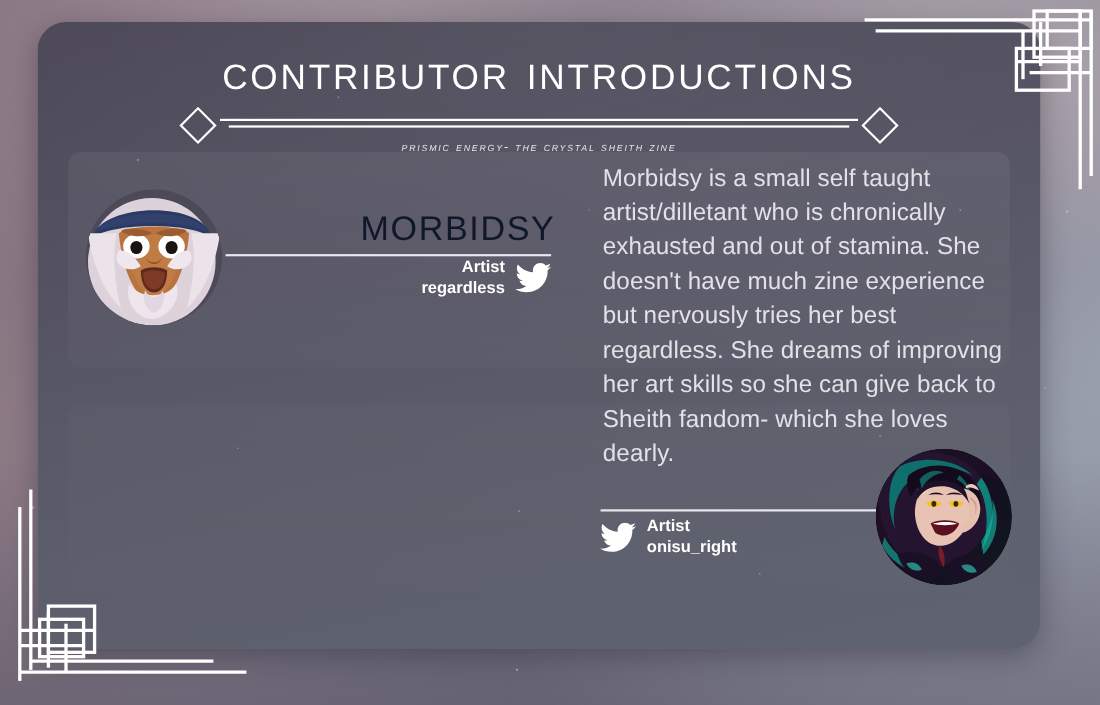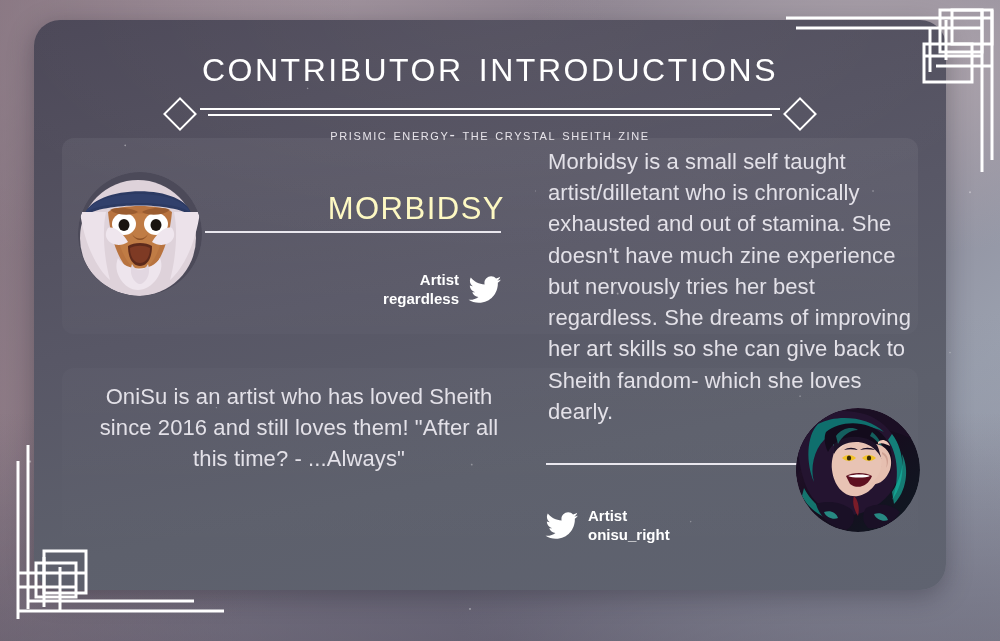--- a/index.html
+++ b/index.html
@@ -114,27 +114,28 @@
     height: 8px;
   }
   .rule-lines .ln {
     position: absolute; left: 0; right: 0; height: 2px; background: #ffffff;
   }
   .rule-lines .ln.a { top: 0px; }
   .rule-lines .ln.b { top: 6px; left: 8px; right: 8px; height: 2px; }
   .subtitle {
     position: absolute; left: 0; top: 106px; width: 912px;
     text-align: center;
-    font-size: 16px;
+    font-size: 12px;
     font-weight: 400;
     letter-spacing: 1.6px;
     color: #e7e4ea;
     font-variant: small-caps;
     text-transform: lowercase;
     white-space: nowrap;
+    font-style: italic;
   }
 
   
   .section {
     position: absolute;
     left: 28px; width: 856px;
     border-radius: 12px;
   }
   .section.one {
     top: 118px; height: 196px;
@@ -155,21 +156,21 @@
   .avatar svg { display: block; width: 124px; height: 124px; }
   .avatar-1 { left: 78px; top: 172px; }
   .avatar-2 { left: 796px; top: 408px; }
 
   
   .name {
     position: absolute;
     font-size: 44px;
     font-weight: 300;
     letter-spacing: 1.5px;
-    color: #fef9c3;
+    color: #0f172a;
     font-variant: small-caps;
     text-transform: lowercase;
     line-height: 1;
     white-space: nowrap;
   }
   .name-1 { left: 220px; top: 182px; width: 285px; text-align: right; }
   .name-2 { left: 545px; top: 413px; width: 270px; text-align: left; }
 
   .name-rule {
     position: absolute;
@@ -177,21 +178,20 @@
     background: #e9e7ee;
   }
   .name-rule-1 { left: 205px; top: 231px; width: 296px; }
   .name-rule-2 { left: 546px; top: 463px; width: 260px; }
 
   .handle-row {
     position: absolute;
     display: flex;
     align-items: center;
     gap: 9px;
-    margin-top: 37px;
   }
   .handle-row-1 { left: 240px; top: 234px; width: 262px; justify-content: flex-end; }
   .handle-row-2 { left: 545px; top: 470px; width: 262px; justify-content: flex-start; }
   .handle-text {
     display: flex; flex-direction: column;
     font-size: 15px; font-weight: bold; color: #ffffff; line-height: 1.25;
   }
   .handle-row-1 .handle-text { align-items: flex-end; text-align: right; }
   .handle-row-2 .handle-text { align-items: flex-start; text-align: left; }
   .tw-icon { width: 34px; height: 28px; flex: 0 0 34px; }
@@ -290,21 +290,20 @@
     </div>
     <span class="tw-icon">
       <svg viewBox="0 0 34 28" xmlns="http://www.w3.org/2000/svg" aria-hidden="true">
         <path d="M33.2 3.4c-1.2.54-2.5.9-3.86 1.07 1.39-.83 2.45-2.15 2.95-3.72-1.3.77-2.74 1.33-4.27 1.63C26.8.98 25.05.2 23.13.2c-3.7 0-6.69 3-6.69 6.69 0 .52.06 1.03.17 1.52C11.05 8.13 6.12 5.46 2.82 1.4c-.58.99-.91 2.14-.91 3.37 0 2.32 1.18 4.37 2.98 5.57-1.1-.03-2.13-.34-3.03-.84v.08c0 3.24 2.3 5.95 5.37 6.56-.56.15-1.15.23-1.76.23-.43 0-.85-.04-1.26-.12.85 2.66 3.32 4.6 6.25 4.65-2.29 1.8-5.18 2.87-8.31 2.87-.54 0-1.07-.03-1.6-.09 2.96 1.9 6.48 3.01 10.26 3.01 12.31 0 19.05-10.2 19.05-19.05 0-.29-.01-.58-.02-.86 1.31-.95 2.44-2.13 3.36-3.48z"></path>
       </svg>
     </span>
   </div>
 
   <div class="bio bio-1">Morbidsy is a small self taught artist/dilletant who is chronically exhausted and out of stamina. She doesn't have much zine experience but nervously tries her best regardless. She dreams of improving her art skills so she can give back to Sheith fandom- which she loves dearly.</div>
 
-  <div class="bio bio-2">OniSu is an artist who has loved Sheith since 2016 and still loves them! "After all this time? - ...Always"</div>
 
   <div class="name-rule name-rule-2"></div>
 
   <div class="handle-row handle-row-2">
     <span class="tw-icon">
       <svg viewBox="0 0 34 28" xmlns="http://www.w3.org/2000/svg" aria-hidden="true">
         <path d="M33.2 3.4c-1.2.54-2.5.9-3.86 1.07 1.39-.83 2.45-2.15 2.95-3.72-1.3.77-2.74 1.33-4.27 1.63C26.8.98 25.05.2 23.13.2c-3.7 0-6.69 3-6.69 6.69 0 .52.06 1.03.17 1.52C11.05 8.13 6.12 5.46 2.82 1.4c-.58.99-.91 2.14-.91 3.37 0 2.32 1.18 4.37 2.98 5.57-1.1-.03-2.13-.34-3.03-.84v.08c0 3.24 2.3 5.95 5.37 6.56-.56.15-1.15.23-1.76.23-.43 0-.85-.04-1.26-.12.85 2.66 3.32 4.6 6.25 4.65-2.29 1.8-5.18 2.87-8.31 2.87-.54 0-1.07-.03-1.6-.09 2.96 1.9 6.48 3.01 10.26 3.01 12.31 0 19.05-10.2 19.05-19.05 0-.29-.01-.58-.02-.86 1.31-.95 2.44-2.13 3.36-3.48z"></path>
       </svg>
     </span>
     <div class="handle-text">

